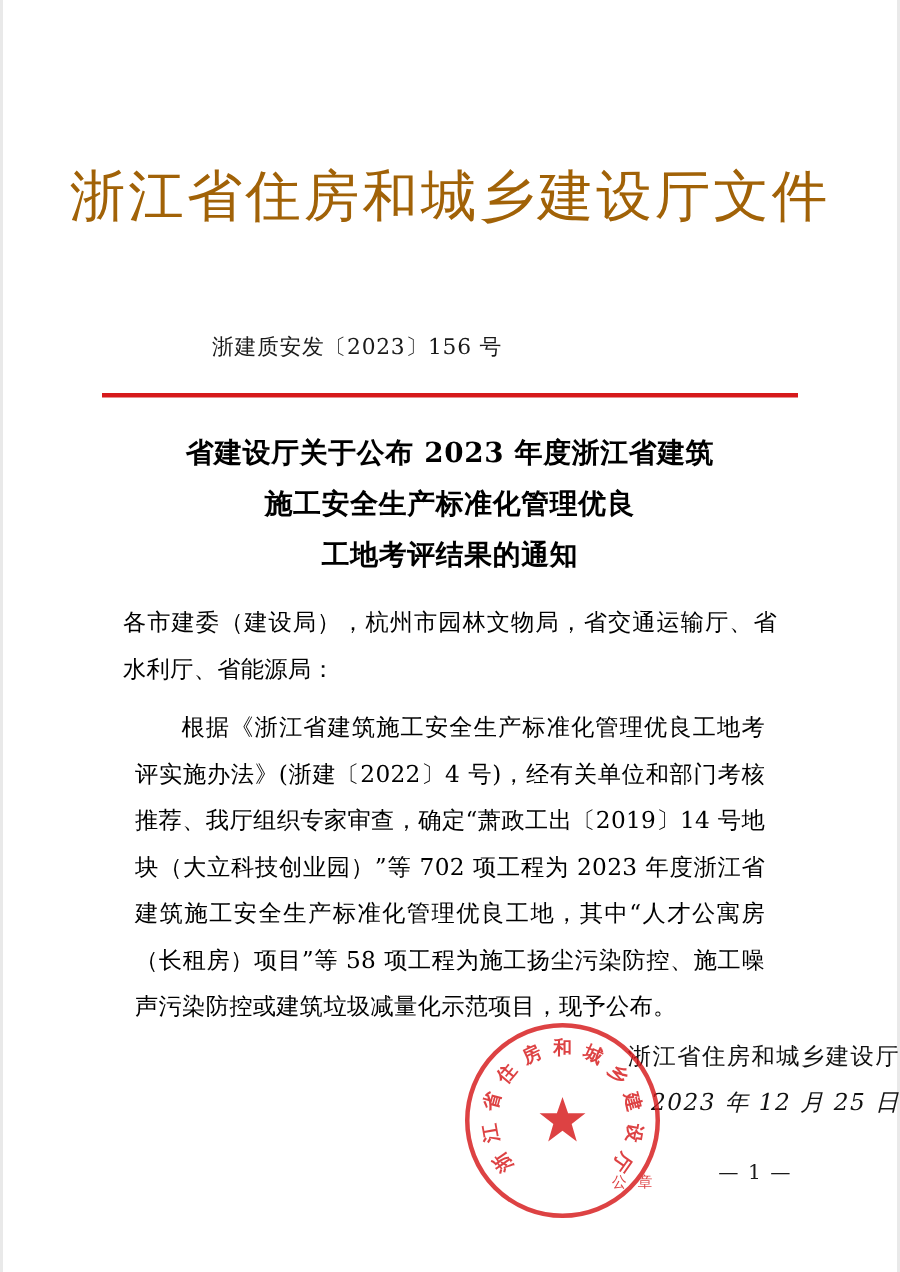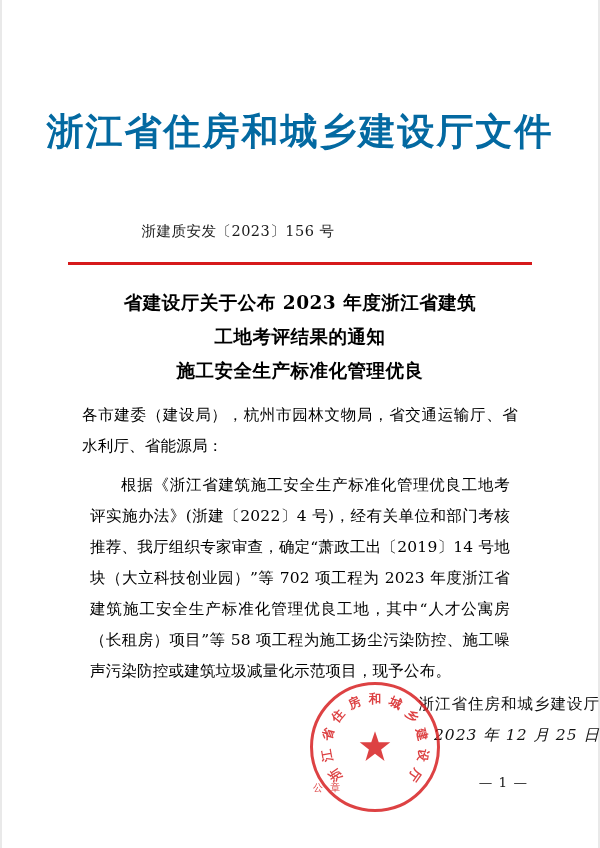--- a/index.html
+++ b/index.html
@@ -22,24 +22,24 @@
   
   .doc-header {
     position: absolute;
     top: 108px;
     left: 0;
     width: 600px;
     text-align: center;
   }
   .doc-header-title {
     font-family: "DejaVu Serif", "Liberation Serif", serif;
-    font-weight: bold;
+    font-weight: normal;
     font-size: 37px;
     letter-spacing: 2px;
-    color: #0369a1;
+    color: #a16207;
     line-height: 1.25;
     white-space: nowrap;
   }
 
   .doc-number {
     position: absolute;
     top: 222px;
     left: 0;
     width: 476px;
     text-align: center;
@@ -145,21 +145,21 @@
     font-size: 12.5px;
     font-weight: bold;
     color: #d6191b;
     transform-origin: 0 52px;
     font-family: "DejaVu Serif", "Liberation Serif", serif;
   }
   .seal-bottom {
     position: absolute;
     width: 100%;
     bottom: 14px;
-    text-align: left;
+    text-align: right;
     font-size: 10px;
     color: #d6191b;
     letter-spacing: 2px;
   }
 
   
   .page-number {
     position: absolute;
     bottom: 58px;
     right: 72px;
@@ -190,22 +190,22 @@
   <div class="doc-header">
     <div class="doc-header-title">浙江省住房和城乡建设厅文件</div>
   </div>
 
   <div class="doc-number">浙建质安发〔2023〕156 号</div>
 
   <div class="red-rule"></div>
 
   <div class="doc-title">
     <span class="tline">省建设厅关于公布 2023 年度浙江省建筑</span>
+    <span class="tline">施工安全生产标准化管理优良</span>
     <span class="tline">工地考评结果的通知</span>
-    <span class="tline">施工安全生产标准化管理优良</span>
   </div>
 
   <div class="doc-body">
     <p class="salutation">各市建委（建设局），杭州市园林文物局，省交通运输厅、省水利厅、省能源局：</p>
     <p class="para">根据《浙江省建筑施工安全生产标准化管理优良工地考评实施办法》(浙建〔2022〕4 号)，经有关单位和部门考核推荐、我厅组织专家审查，确定“萧政工出〔2019〕14 号地块（大立科技创业园）”等 702 项工程为 2023 年度浙江省建筑施工安全生产标准化管理优良工地，其中“人才公寓房（长租房）项目”等 58 项工程为施工扬尘污染防控、施工噪声污染防控或建筑垃圾减量化示范项目，现予公布。</p>
   </div>
 
   <div class="sign-block">
     <div class="sign-org">浙江省住房和城乡建设厅</div>
     <div class="sign-date">2023 年 12 月 25 日</div>

